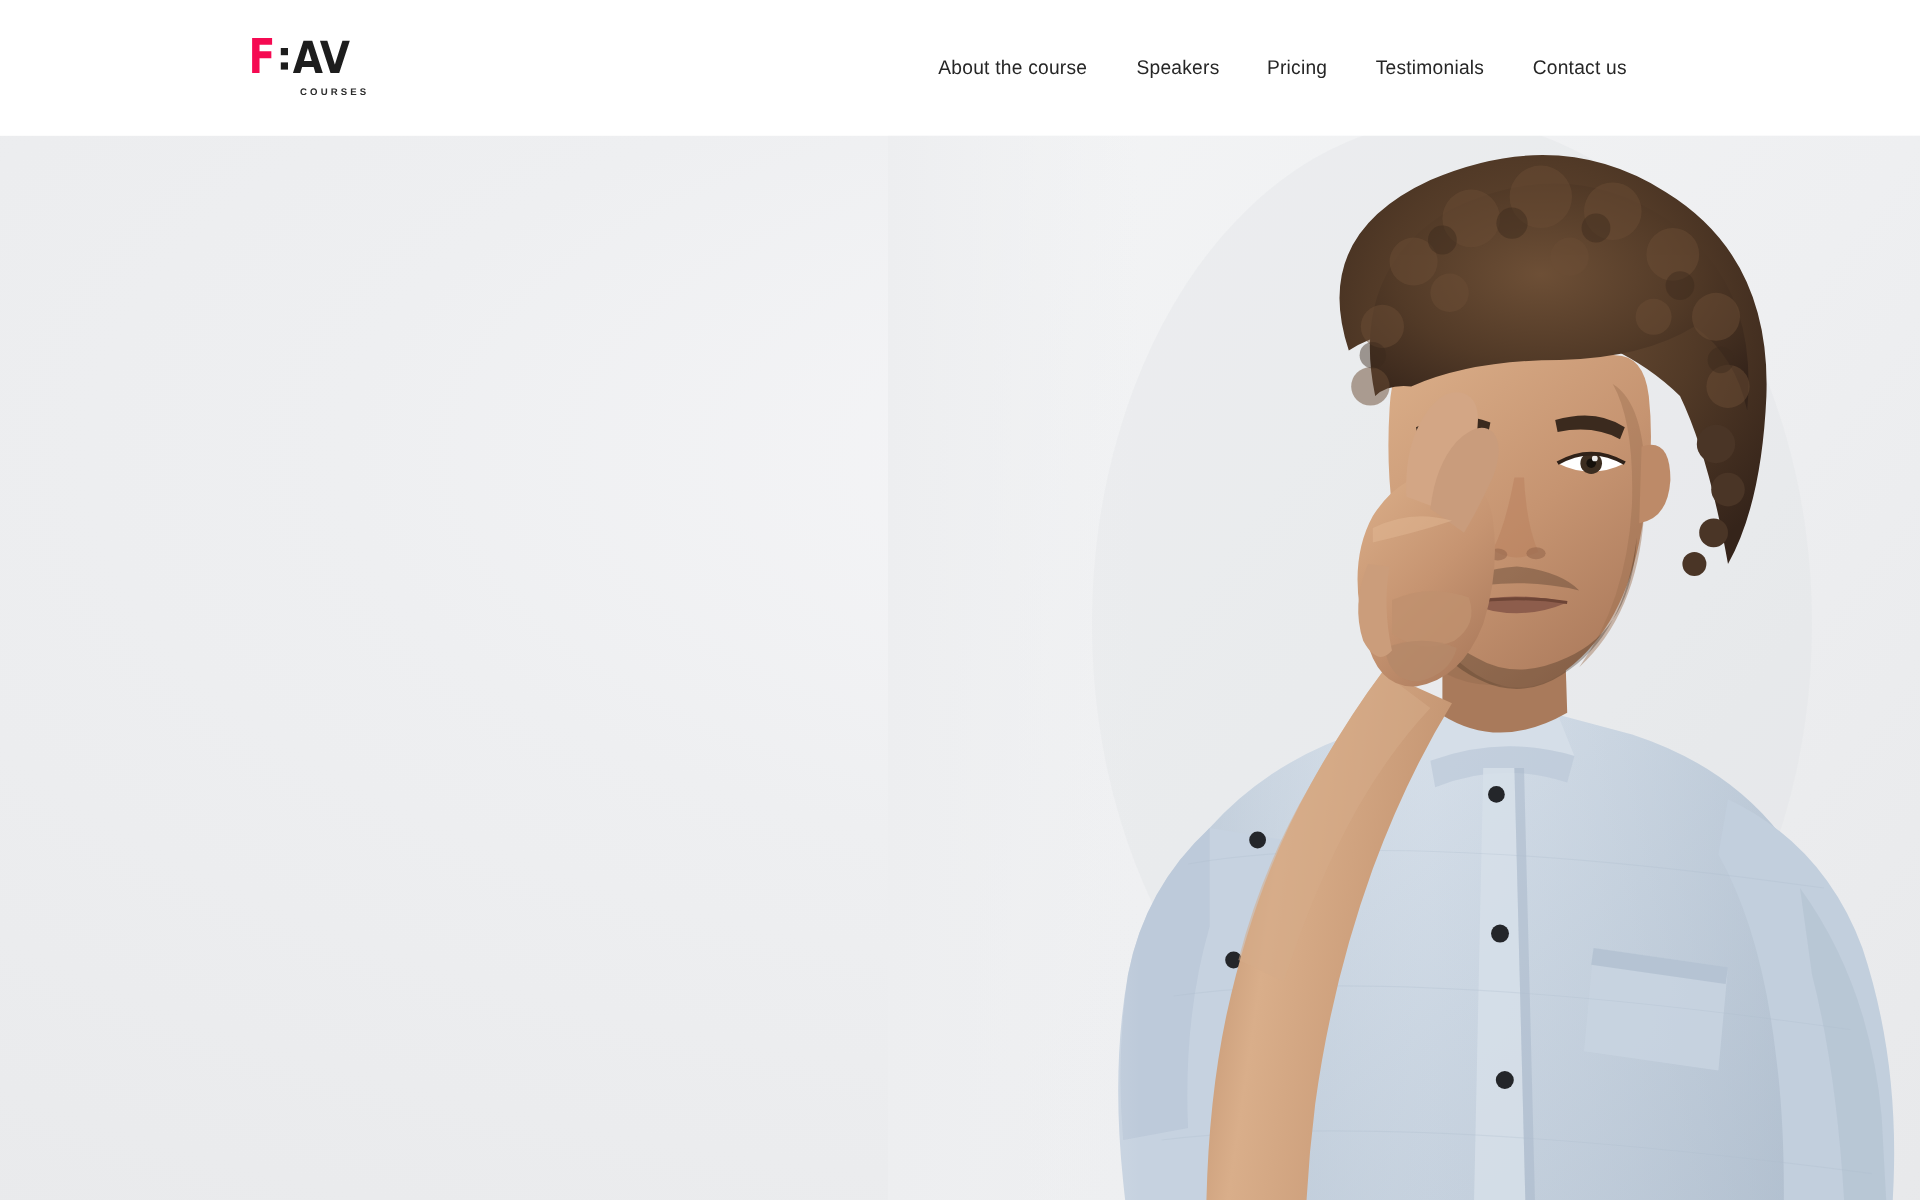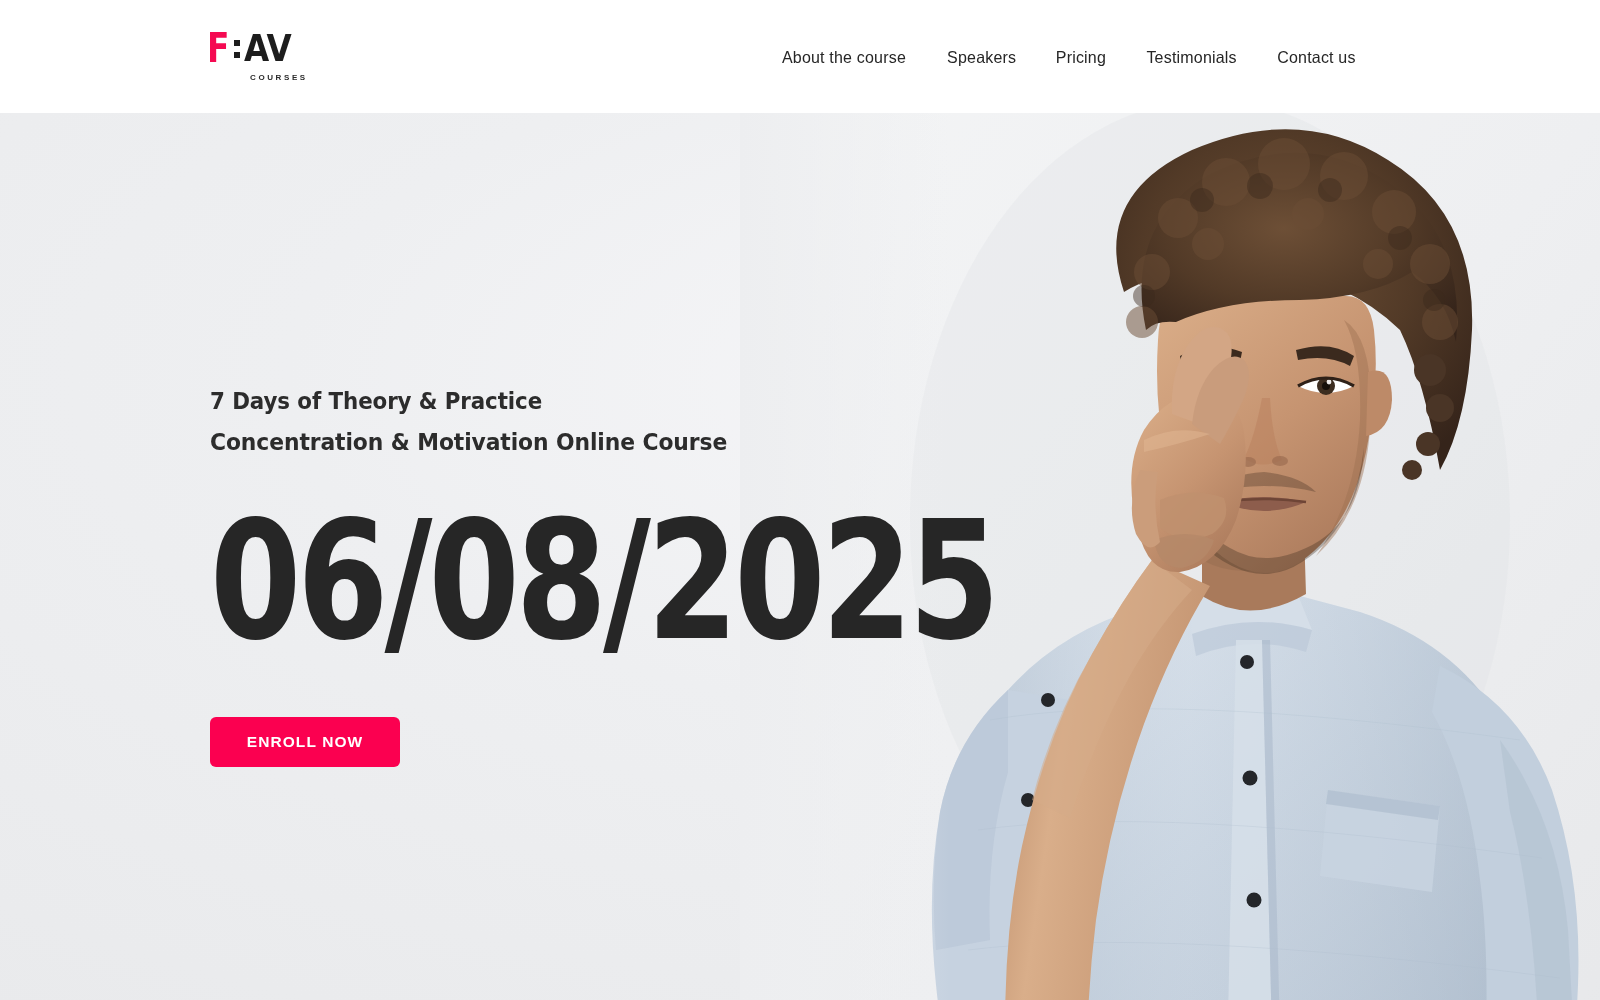--- a/index.html
+++ b/index.html
@@ -475,26 +475,16 @@
 
           <path d="M 400 470 Q 386 504 396 534 Q 408 556 420 542 Q 412 506 418 472 Z" fill="#cb9d7b"></path>
 
           <path d="M 404 440 Q 436 424 470 434 Q 440 444 404 452 Z" fill="#e2b894" opacity="0.5"></path>
         </g>
 
         <rect x="0" y="0" width="210" height="1113" fill="url(#edgeFade)"></rect>
       </svg>
     </div>
 
-    <div class="hero-copy">
-
-      <div class="eyebrow-line">7 Days of Theory &amp; Practice</div>
-      <div class="eyebrow-line second">Concentration &amp; Motivation Online Course</div>
-
-      <div class="hero-date">06/08/2025</div>
-
-      <button class="cta-button" type="button">ENROLL NOW</button>
-
-    </div>
 
   </section>
 
 </div>
 
 </body></html>

